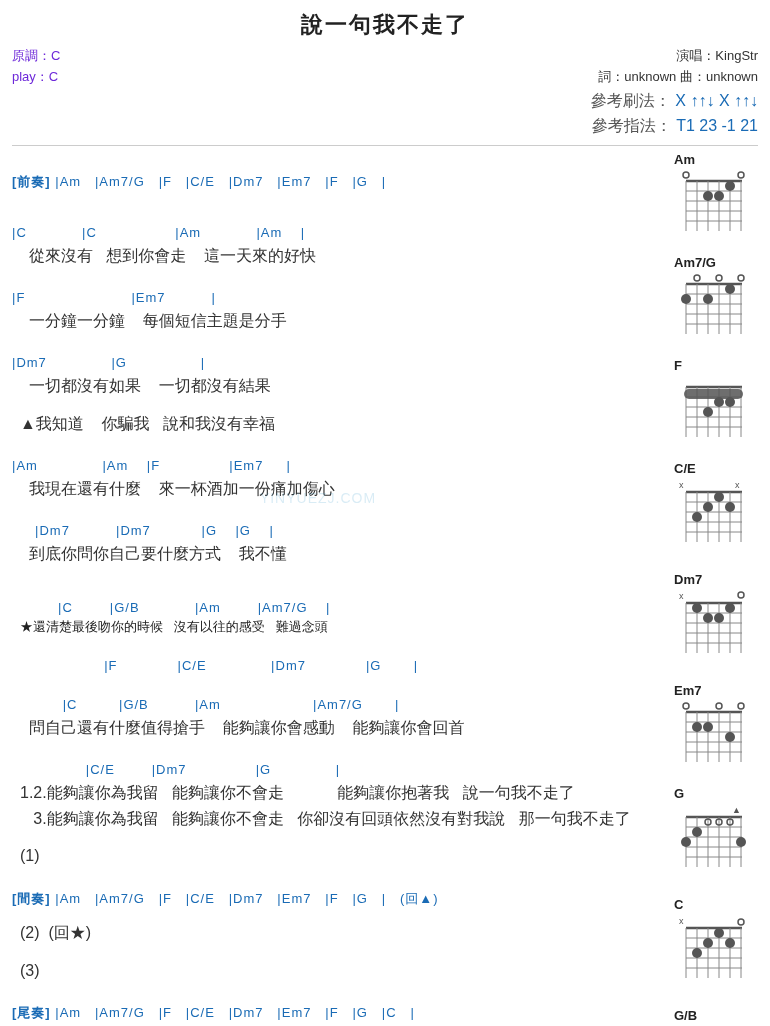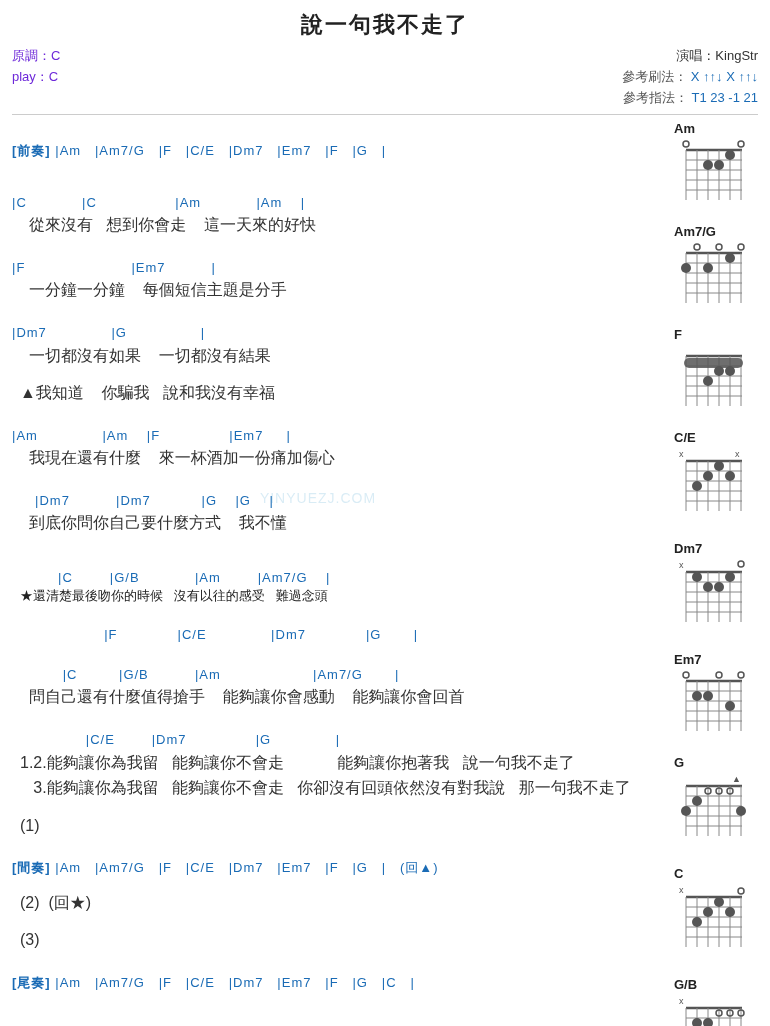--- a/index.html
+++ b/index.html
@@ -26,21 +26,21 @@
       letter-spacing: 2px;
     }
     .meta-row {
       display: flex;
       justify-content: space-between;
       align-items: flex-start;
       margin-bottom: 2px;
     }
     .meta-left { font-size: 13px; color: #6d28d9; line-height: 1.6; }
     .meta-right { font-size: 13px; color: #333; text-align: right; line-height: 1.6; }
-    .meta-right .ref-row { font-size: 13px; }
+    .meta-right .ref-row { font-size: 16px; }
     .ref-label { color: #555; }
     .ref-link { color: #1a6bb5; text-decoration: none; }
     .divider { border: none; border-top: 1px solid #ccc; margin: 6px 0; }
     .main-content {
       display: flex;
       gap: 0;
     }
     .song-body {
       flex: 1;
       padding-right: 10px;
@@ -111,20 +111,21 @@
 <div class="page">
   <div class="title">說一句我不走了</div>
 
   <div class="meta-row">
     <div class="meta-left">
       <div>原調：C</div>
       <div>play：C</div>
     </div>
     <div class="meta-right">
       <div>演唱：KingStr</div>
+      <div>詞：unknown  曲：unknown</div>
       <div class="ref-row">
         <span class="ref-label">參考刷法：</span>
         <a class="ref-link">X ↑↑↓ X ↑↑↓</a>
       </div>
       <div class="ref-row">
         <span class="ref-label">參考指法：</span>
         <a class="ref-link">T1 23 -1 21</a>
       </div>
     </div>
   </div>

